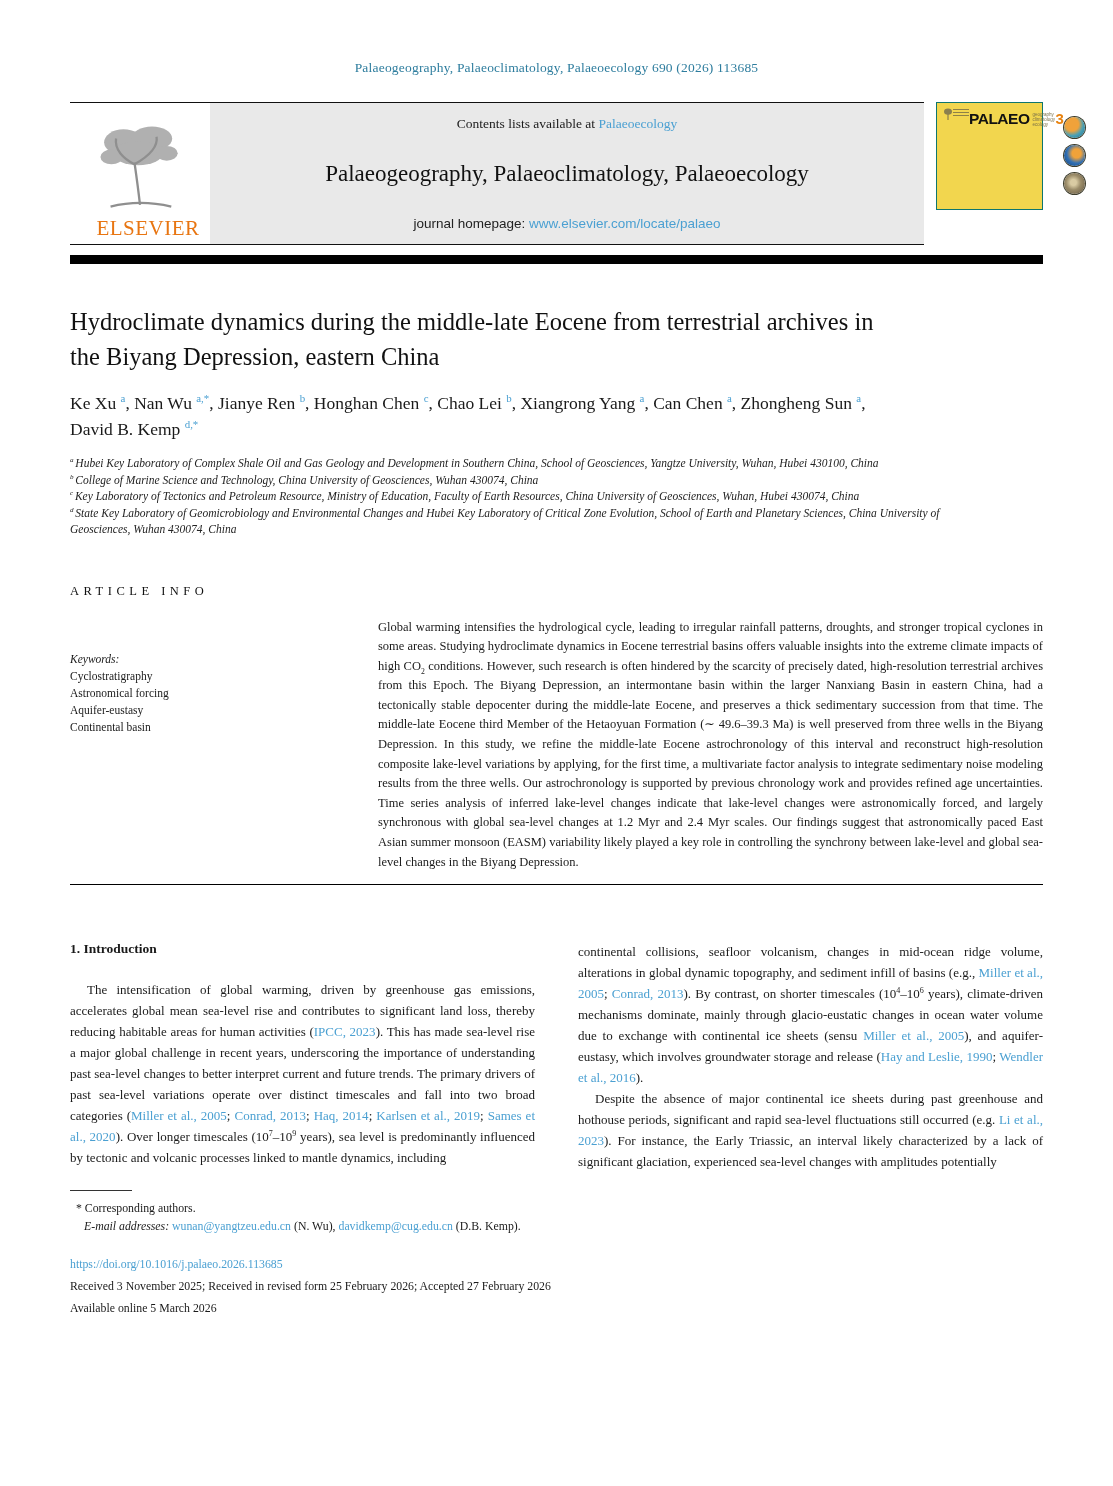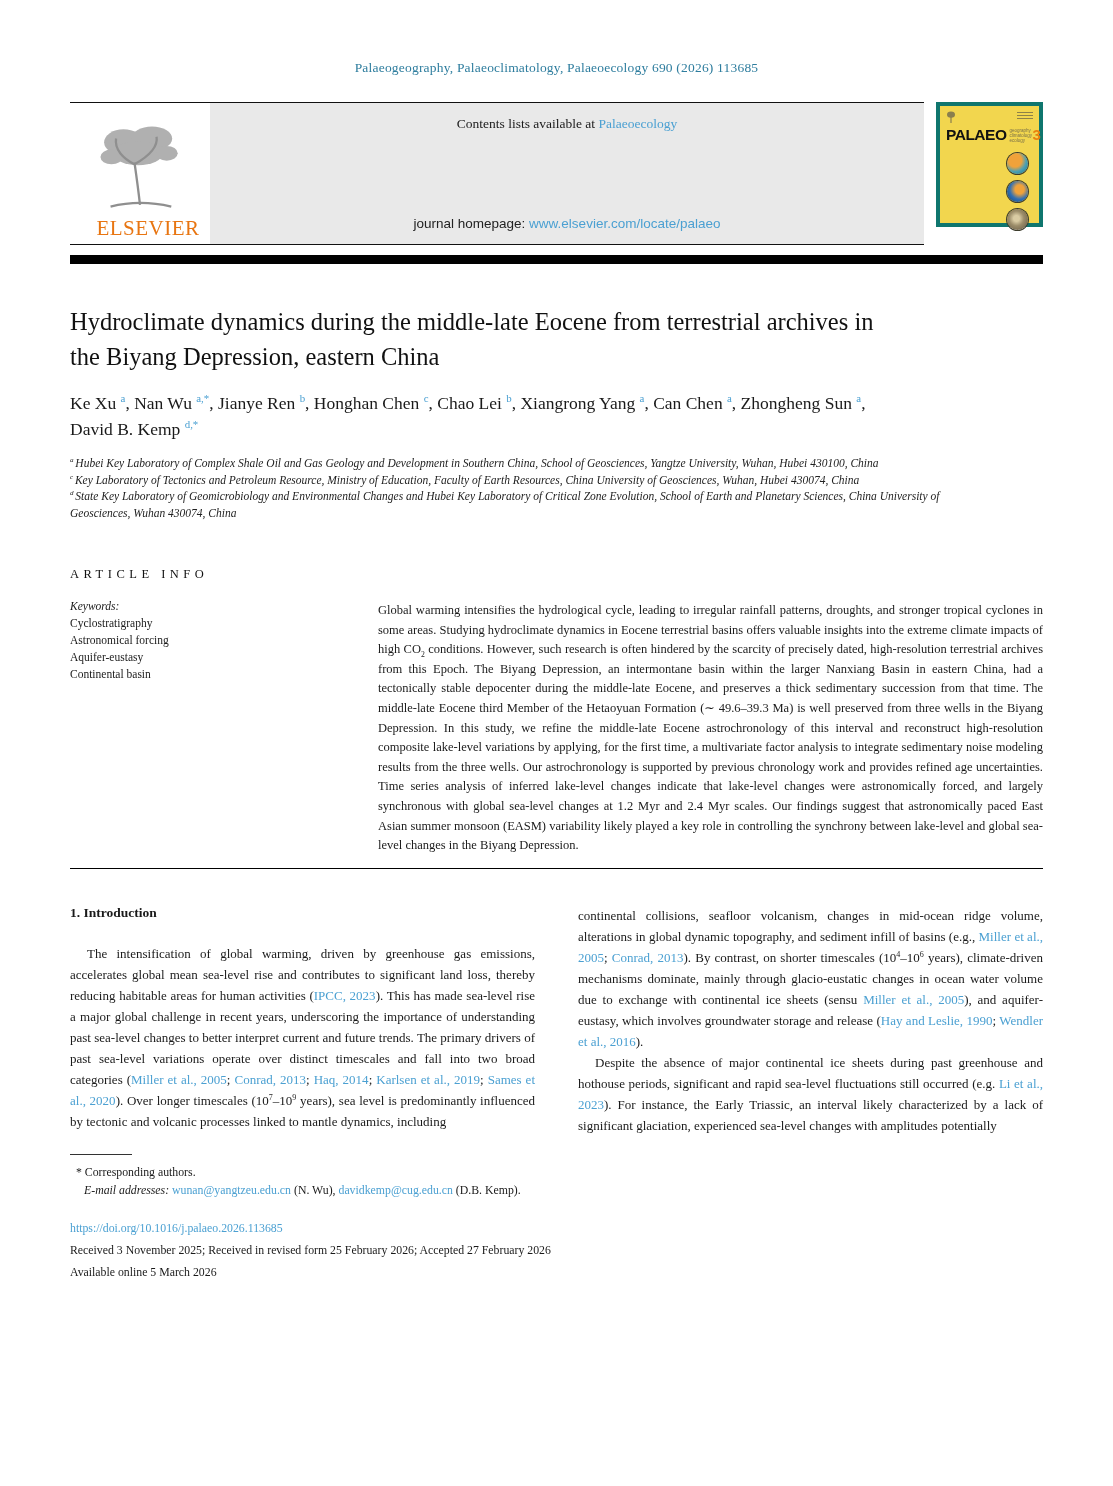--- a/index.html
+++ b/index.html
@@ -19,21 +19,21 @@
   .header-row{display:flex;margin-top:26px;height:143px;}
   .header-main{flex:1;display:flex;border-top:1.5px solid #111;border-bottom:1px solid #111;margin-right:12px;box-sizing:border-box;}
   .logo-block{width:140px;display:flex;flex-direction:column;align-items:center;justify-content:flex-end;padding:6px 0 3px;background:#fff;}
   .elsevier-text{color:var(--orange);font-size:21px;letter-spacing:.5px;margin-top:2px;font-family:"Liberation Serif",serif;margin-left:16px;}
   .gray-box{flex:1;background:#e9e9e9;display:flex;flex-direction:column;align-items:center;justify-content:space-between;padding:13px 10px;box-sizing:border-box;}
   .contents-line{font-size:13.5px;}
   .journal-title{font-size:23px;color:#111;}
   .homepage-line{font-family:"Liberation Sans",sans-serif;font-size:13.5px;color:#222;}
   .link{color:var(--link);text-decoration:none;cursor:pointer;}
   
-  .cover{width:107px;height:125px;background:var(--yellow);border:4px solid #0f766e;box-sizing:border-box;padding:5px 6px;display:flex;flex-direction:column;}
+  .cover{width:107px;height:108px;background:var(--yellow);border:1px solid #0f766e;box-sizing:border-box;padding:5px 6px;display:flex;flex-direction:row;}
   .cover-top{display:flex;justify-content:space-between;height:13px;}
   .cover-meta{width:16px;height:9px;margin-top:1px;background:repeating-linear-gradient(#8d8148 0 1px,transparent 1px 3px);}
   .cover-mast{display:flex;align-items:flex-start;margin-top:2px;font-family:"Liberation Sans",sans-serif;}
   .cover-palaeo{font-weight:900;font-size:15.5px;letter-spacing:-.5px;color:#111;}
   .cover-sub{font-size:4.5px;color:#7a7048;width:22px;line-height:1.15;margin:2px 1px 0 3px;}
   .cover-num{color:#e8820f;font-size:15px;font-weight:800;}
   .cover-globes{display:flex;flex-direction:column;align-items:flex-end;margin-top:9px;gap:7px;padding-right:5px;}
   .globe{width:21px;height:21px;border-radius:50%;}
   .globe1{background:radial-gradient(circle at 38% 35%, #f0a23a 0 35%, #4aa0b5 60%, #1f6f86 100%);box-shadow:0 0 0 1px #3c3c2c;}
   .globe2{background:radial-gradient(circle at 60% 40%, #f0a23a 0 25%, #2f6fb5 55%, #16406f 100%);box-shadow:0 0 0 1px #3c3c2c;}
@@ -41,26 +41,26 @@
   .thick-bar{height:9px;background:#000;margin-top:10px;}
   
   .title{margin:40px 0 0;font-weight:normal;font-size:24.5px;line-height:35px;max-width:810px;color:#111;}
   .authors{margin-top:16px;font-size:17.5px;line-height:26px;max-width:800px;}
   .affils{margin-top:13px;font-style:italic;font-size:11.5px;line-height:16.5px;max-width:915px;color:#222;}
   
   .info-row{display:flex;margin-top:46px;}
   .info-col{width:272px;flex-shrink:0;}
   .abstract-col{flex:1;margin-left:36px;}
   .panel-head{font-size:12.5px;letter-spacing:4.5px;color:#111;}
-  .keywords-label{margin-top:16px;font-style:italic;font-size:11.5px;line-height:17px;}
+  .keywords-label{margin-top:52px;font-style:italic;font-size:11.5px;line-height:17px;}
   .keyword{font-size:11.5px;line-height:17px;}
   .abstract-body{margin:34px 0 0;font-size:12.5px;line-height:19.6px;text-align:justify;}
   .thin-rule{margin-top:12px;border-top:1px solid #000;}
   
-  .body-cols{display:flex;gap:43px;margin-top:36px;}
+  .body-cols{display:flex;gap:43px;margin-top:56px;}
   .col{flex:1;min-width:0;}
   .sec-head{font-size:13.5px;font-weight:bold;margin:0 0 22px;}
   .body-p{margin:0;font-size:13px;line-height:21px;text-align:justify;}
   .indent{text-indent:17px;}
   
   .seg-link{color:var(--link);cursor:pointer;}
   .seg-sup{vertical-align:super;font-size:.62em;line-height:0;}
   .seg-sub{vertical-align:sub;font-size:.62em;line-height:0;}
   .seg-suplink{vertical-align:super;font-size:.62em;line-height:0;color:var(--link);cursor:pointer;}
   .seg-i{font-style:italic;}
@@ -99,20 +99,21 @@
             <path d="M44 46 C58 38 70 28 68 16"></path>
             <path d="M18 92 Q50 84 84 92"></path>
           </g>
         </svg>
         <div class="elsevier-text">ELSEVIER</div>
       </div>
       <div class="gray-box">
         <div class="contents-line">
           <span>Contents lists available at </span><a class="link">Palaeoecology</a>
         </div>
+        <div class="journal-title">Palaeogeography, Palaeoclimatology, Palaeoecology</div>
         <div class="homepage-line">
           <span>journal homepage: </span><a class="link">www.elsevier.com/locate/palaeo</a>
         </div>
       </div>
     </div>
     <div class="cover">
       <div class="cover-top">
         <svg width="10" height="13" viewBox="0 0 10 13">
           <ellipse cx="5" cy="3.6" rx="4" ry="3.2" fill="#8a7f4e"></ellipse>
           <rect x="4.4" y="6" width="1.2" height="6" fill="#8a7f4e"></rect>
@@ -133,20 +134,21 @@
   </div>
 
   <div class="thick-bar"></div>
 
   <h1 class="title">Hydroclimate dynamics during the middle-late Eocene from terrestrial archives in the Biyang Depression, eastern China</h1>
 
   <div class="authors"><span>Ke Xu </span><span class="seg-suplink">a</span><span>, Nan Wu </span><span class="seg-suplink">a,*</span><span>, Jianye Ren </span><span class="seg-suplink">b</span><span>, Honghan Chen </span><span class="seg-suplink">c</span><span>, Chao Lei </span><span class="seg-suplink">b</span><span>, Xiangrong Yang </span><span class="seg-suplink">a</span><span>, Can Chen </span><span class="seg-suplink">a</span><span>, Zhongheng Sun </span><span class="seg-suplink">a</span><span>, David B. Kemp </span><span class="seg-suplink">d,*</span></div>
 
   <div class="affils">
     <div class="affil"><span class="seg-sup">a </span><span>Hubei Key Laboratory of Complex Shale Oil and Gas Geology and Development in Southern China, School of Geosciences, Yangtze University, Wuhan, Hubei 430100, China</span></div>
+    <div class="affil"><span class="seg-sup">b </span><span>College of Marine Science and Technology, China University of Geosciences, Wuhan 430074, China</span></div>
     <div class="affil"><span class="seg-sup">c </span><span>Key Laboratory of Tectonics and Petroleum Resource, Ministry of Education, Faculty of Earth Resources, China University of Geosciences, Wuhan, Hubei 430074, China</span></div>
     <div class="affil"><span class="seg-sup">d </span><span>State Key Laboratory of Geomicrobiology and Environmental Changes and Hubei Key Laboratory of Critical Zone Evolution, School of Earth and Planetary Sciences, China University of Geosciences, Wuhan 430074, China</span></div>
   </div>
 
   <div class="info-row">
     <div class="info-col">
       <div class="panel-head">ARTICLE INFO</div>
       <div class="keywords-label">Keywords:</div>
       <div class="keyword">Cyclostratigraphy</div>
       <div class="keyword">Astronomical forcing</div>

